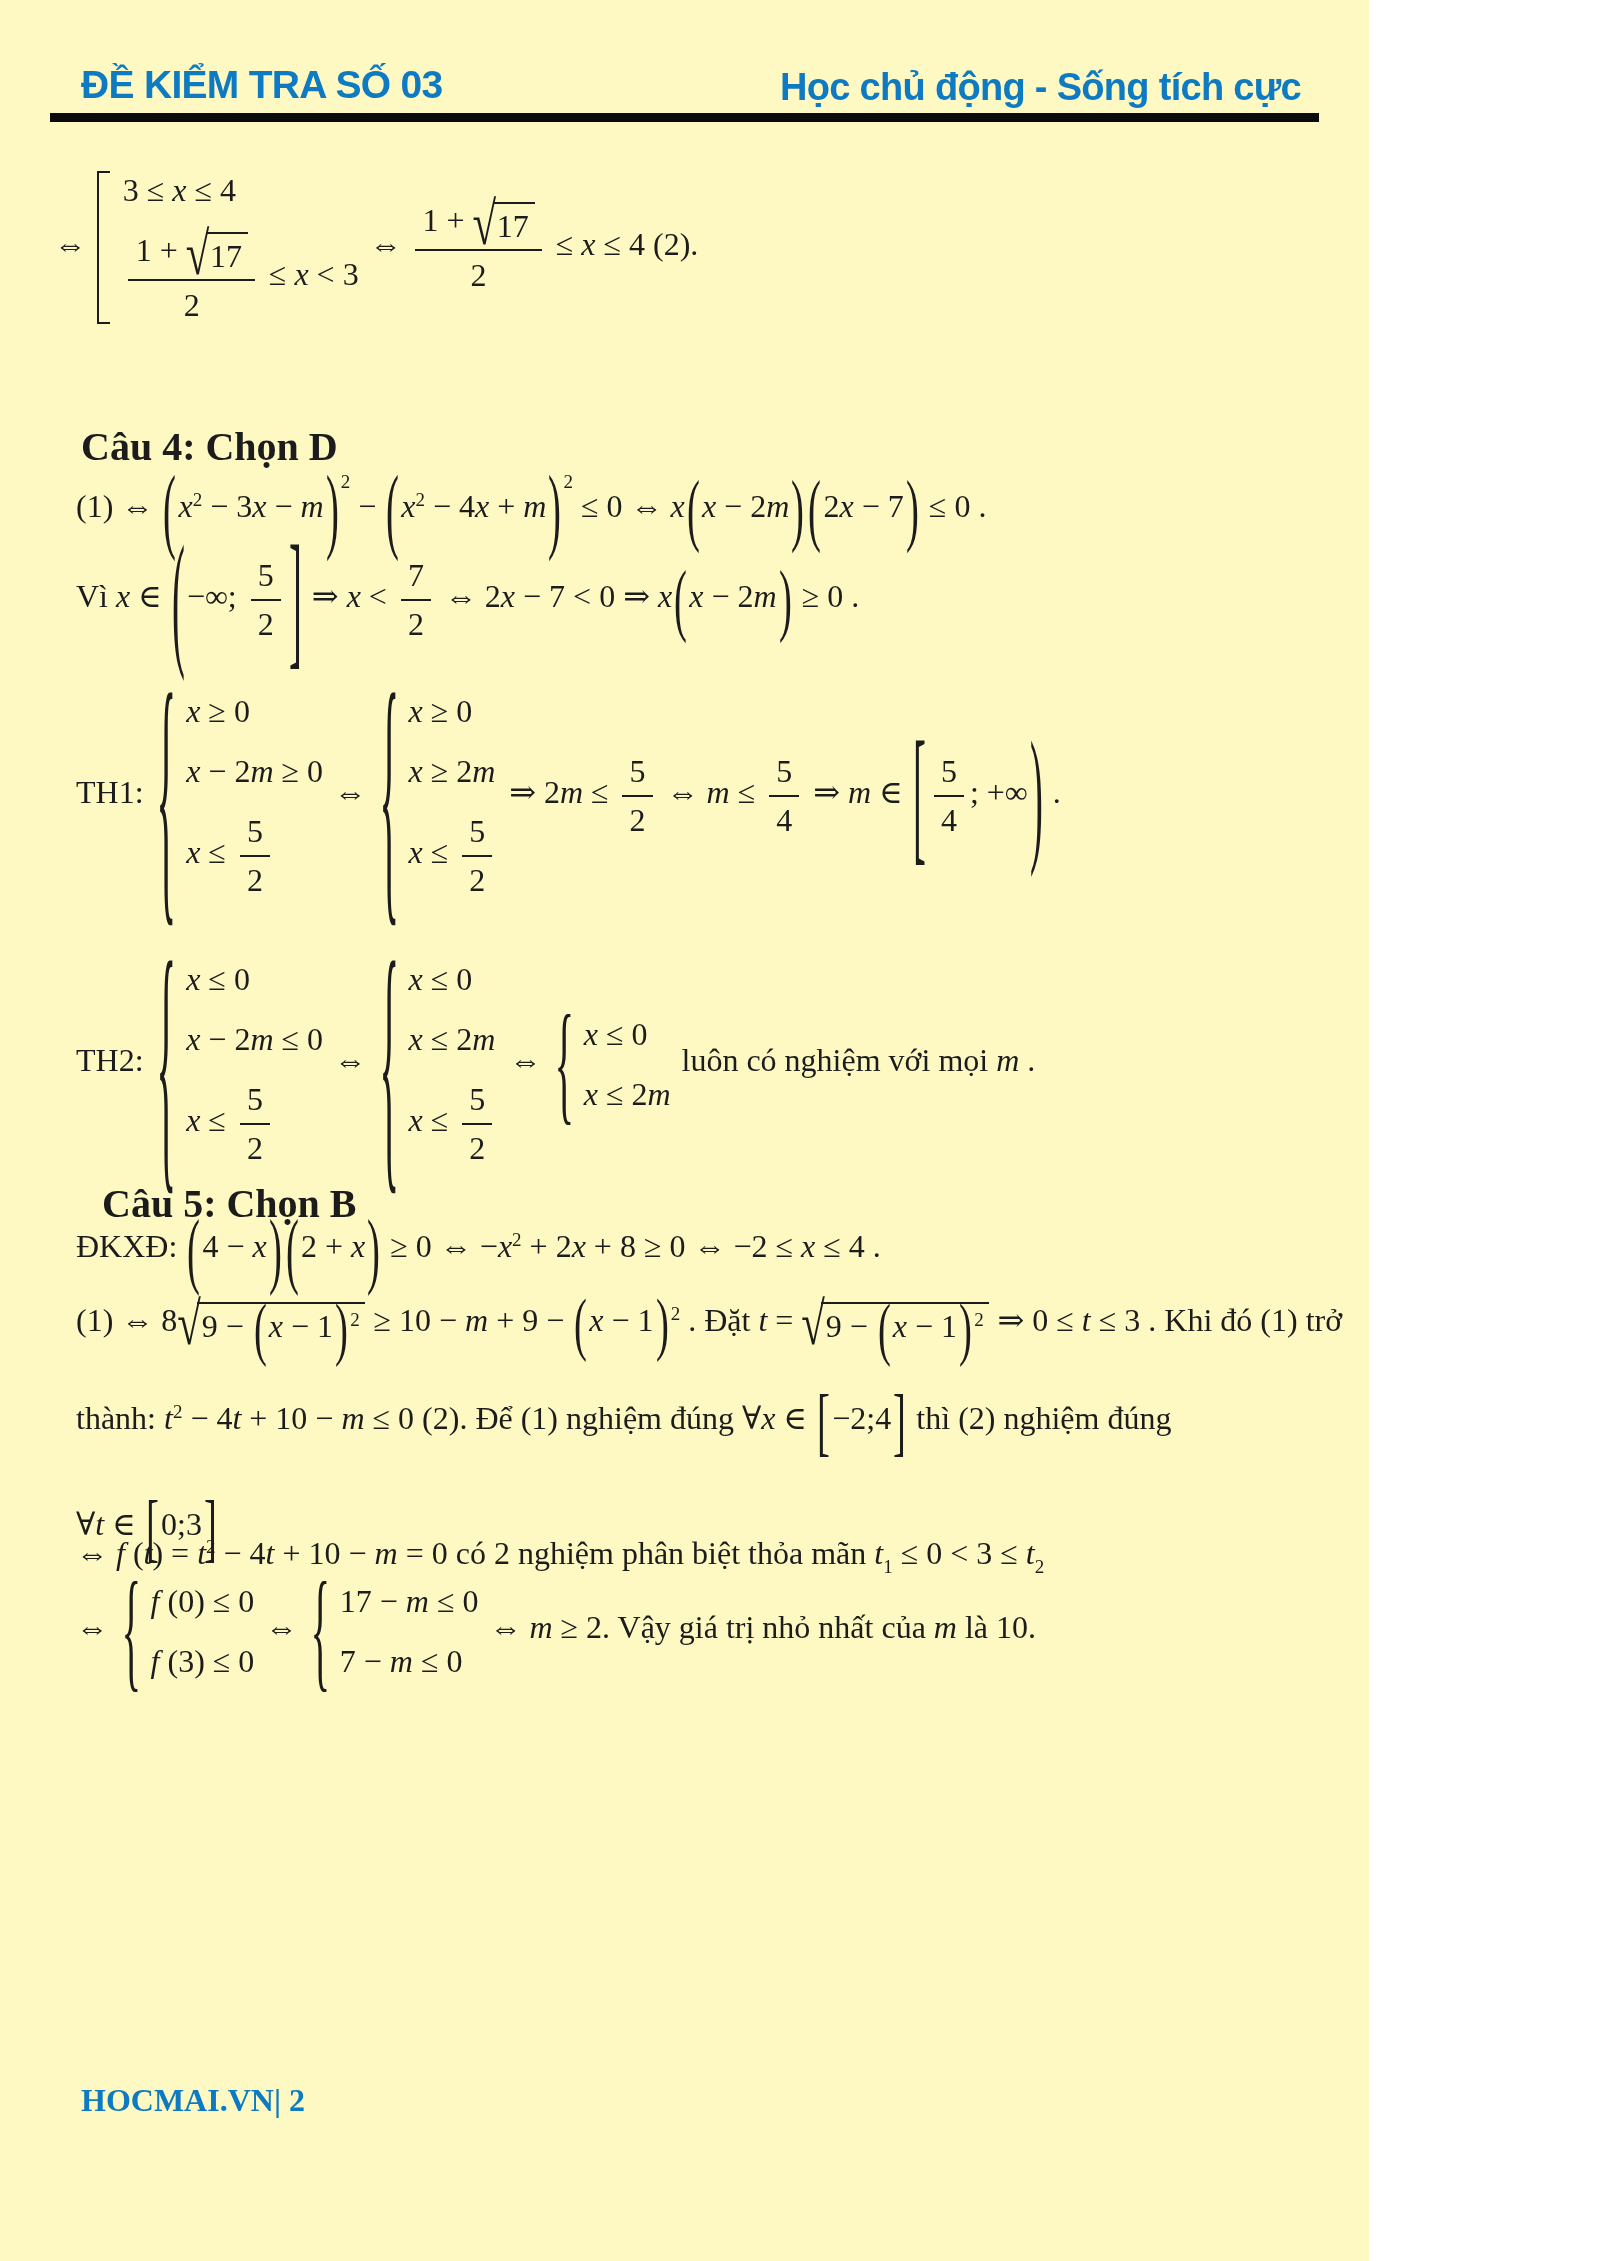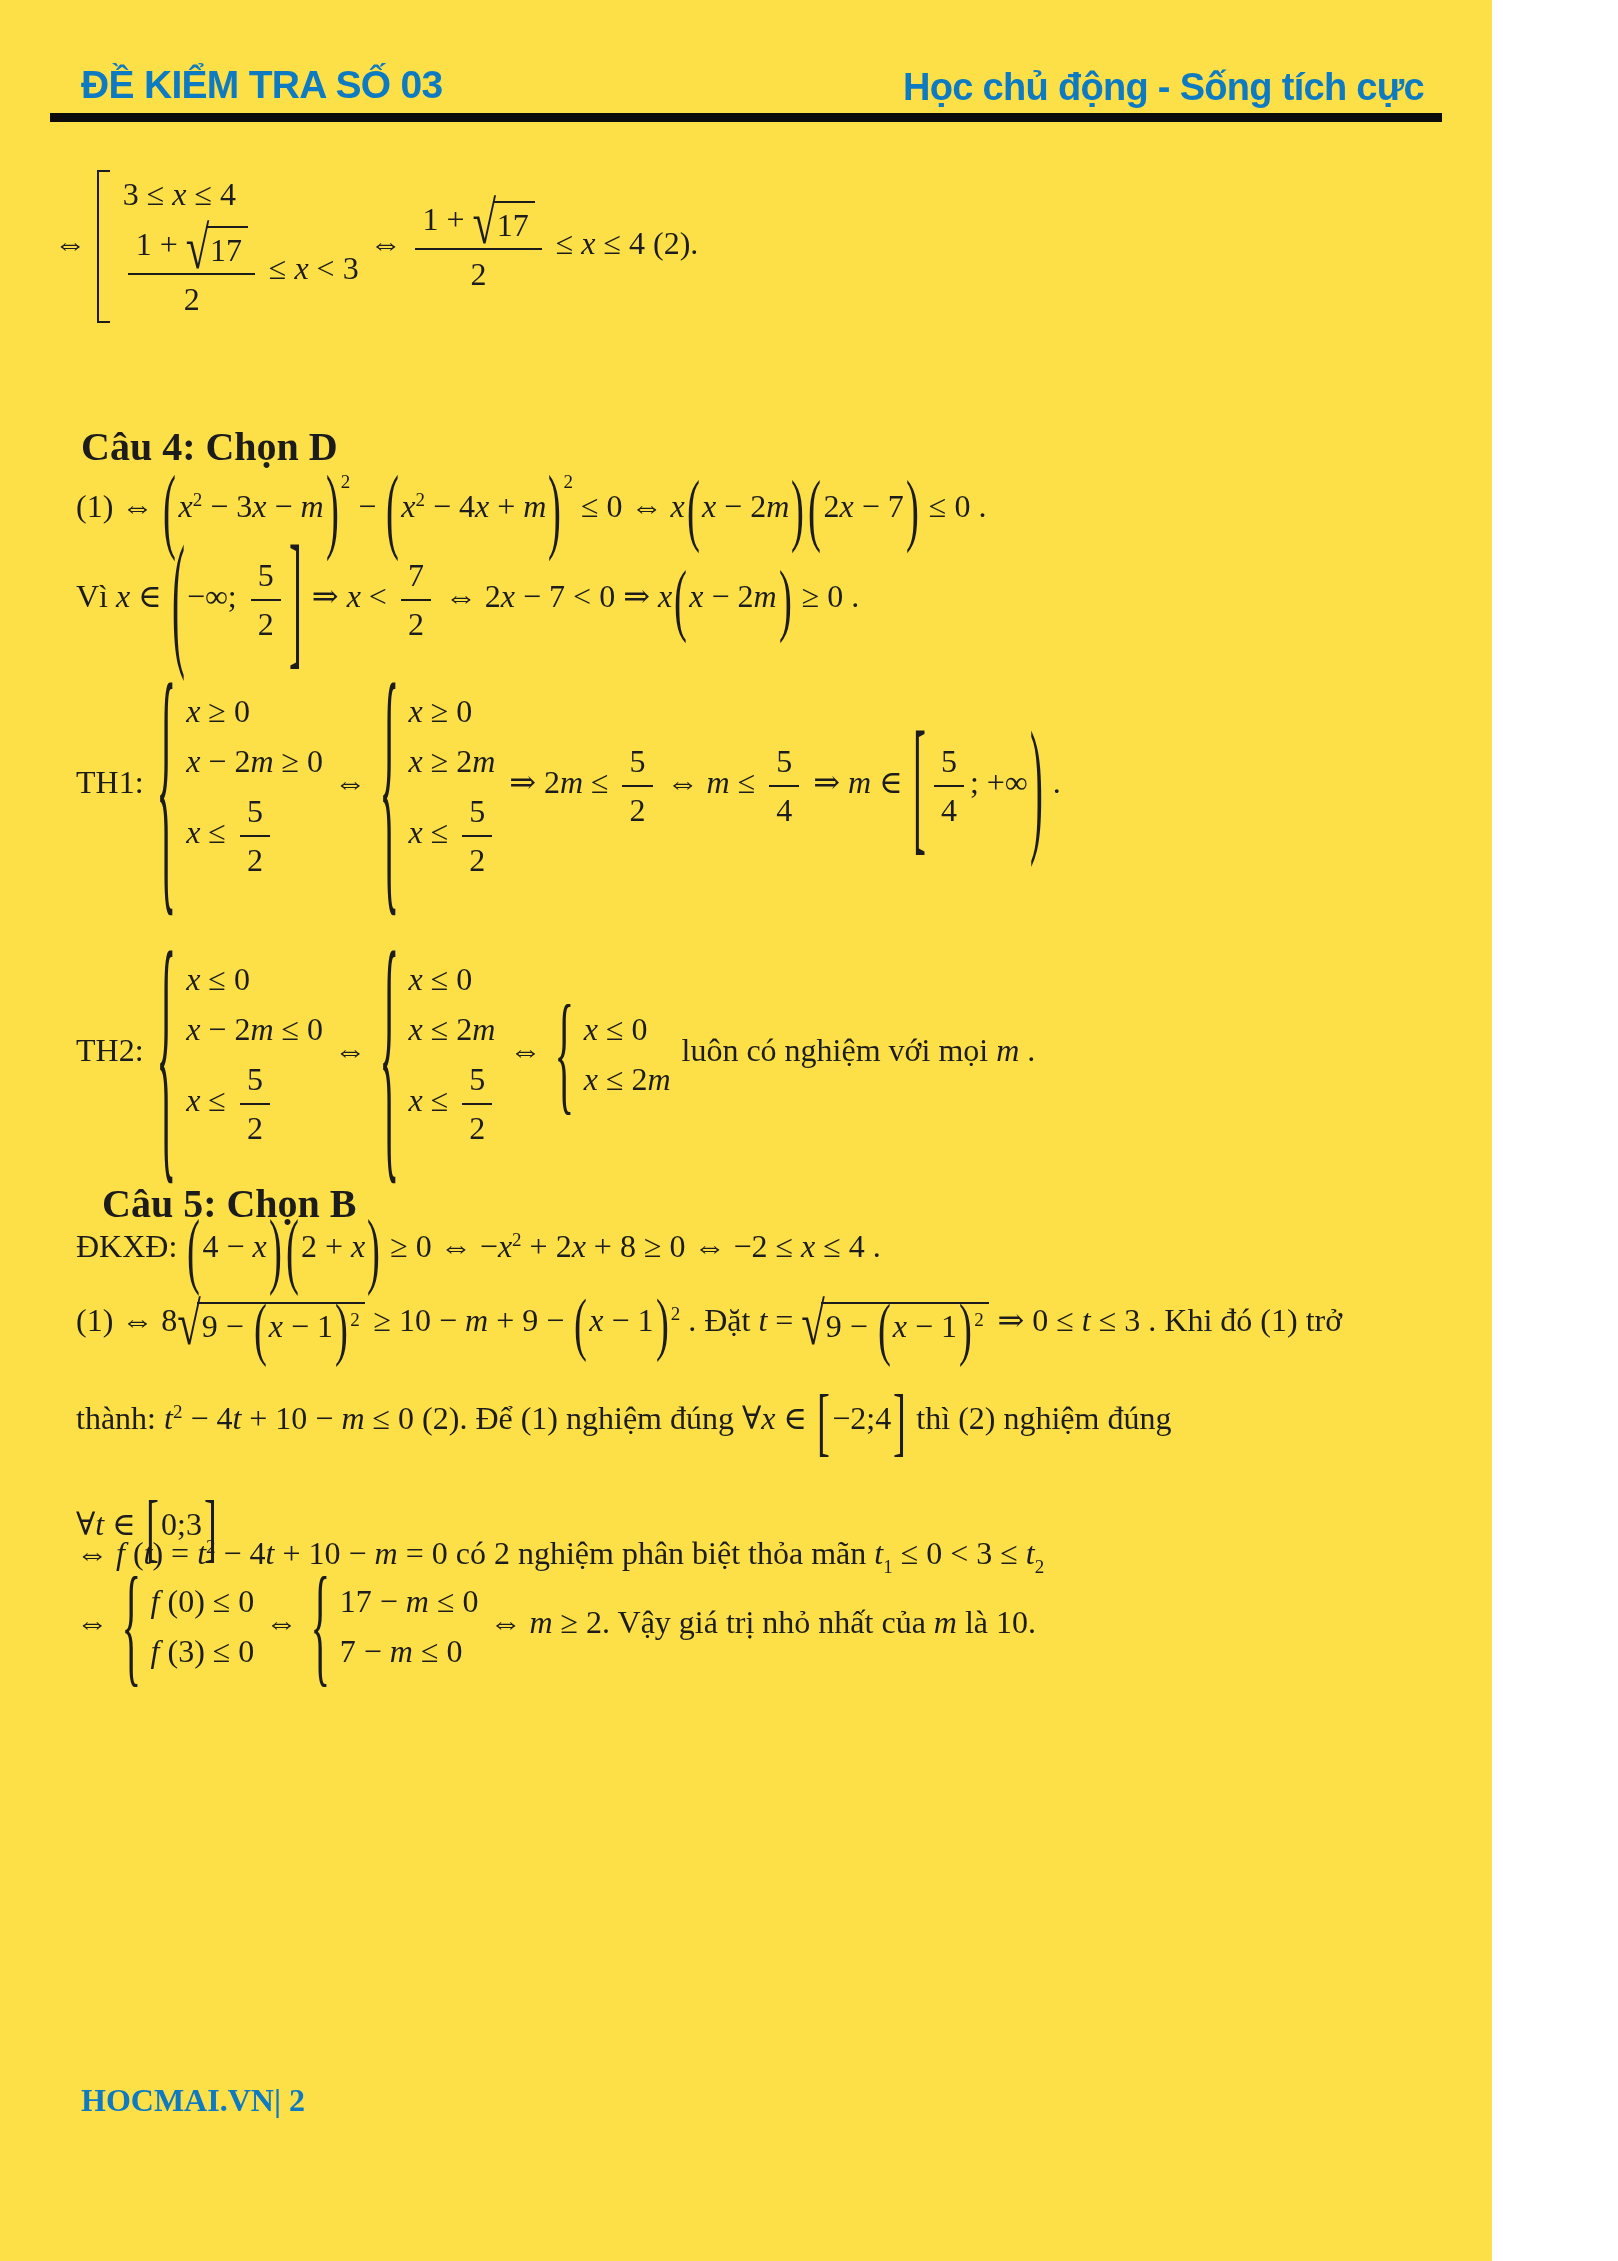--- a/index.html
+++ b/index.html
@@ -1,17 +1,17 @@
 <!DOCTYPE html>
 <html style="--accent: #0e7ac2; --rule: #0b0b0b;font-size:11.5px"><head>
 <meta charset="utf-8">
 <style>
   html,body { margin:0; padding:0; background:#ffffff; }
   .page {
-    position:relative; width:1492px; height:2261px; background:#fde047;
+    position:relative; width:1369px; height:2261px; background:#fef9c3;
     font-family:"Liberation Serif","DejaVu Serif",serif; color:#1c1c1c;
     overflow:hidden;
   }
   
   .header-left {
     position:absolute; left:81px; top:63px;
     font-family:"Liberation Sans","DejaVu Sans",sans-serif;
     font-weight:bold; font-size:39px; letter-spacing:-0.7px; color:var(--accent,#0e7ac2);
     white-space:nowrap;
   }
@@ -53,21 +53,21 @@
   }
   .sqrt .rad { border-top:2.9px solid #1c1c1c; padding:2.2px 5.8px 0 4.3px; }
   
   .bigd {
     display:inline-flex; align-items:center; justify-content:center;
     line-height:0; vertical-align:middle; font-size:43px; padding:0 1.4px;
     transform:scale(0.9, var(--sy,1)); transform-origin:center; font-weight:400;
   }
   
   .cases { display:inline-flex; align-items:center; vertical-align:middle; margin:0 2.9px; }
-  .cases .col { display:flex; flex-direction:column; gap:10px; align-items:flex-start; }
+  .cases .col { display:flex; flex-direction:column; gap:20px; align-items:flex-start; }
   .brace.curly {
     display:inline-flex; align-items:center; justify-content:center;
     width:24.5px; line-height:0; margin-right:7.2px; transform-origin:center; font-size:43px;
   }
   .brace.square {
     width:10.8px; border-left:2.9px solid #1c1c1c; border-top:2.9px solid #1c1c1c;
     border-bottom:2.9px solid #1c1c1c; margin-right:13px;
   }
   .crow { display:block; }
 </style>

